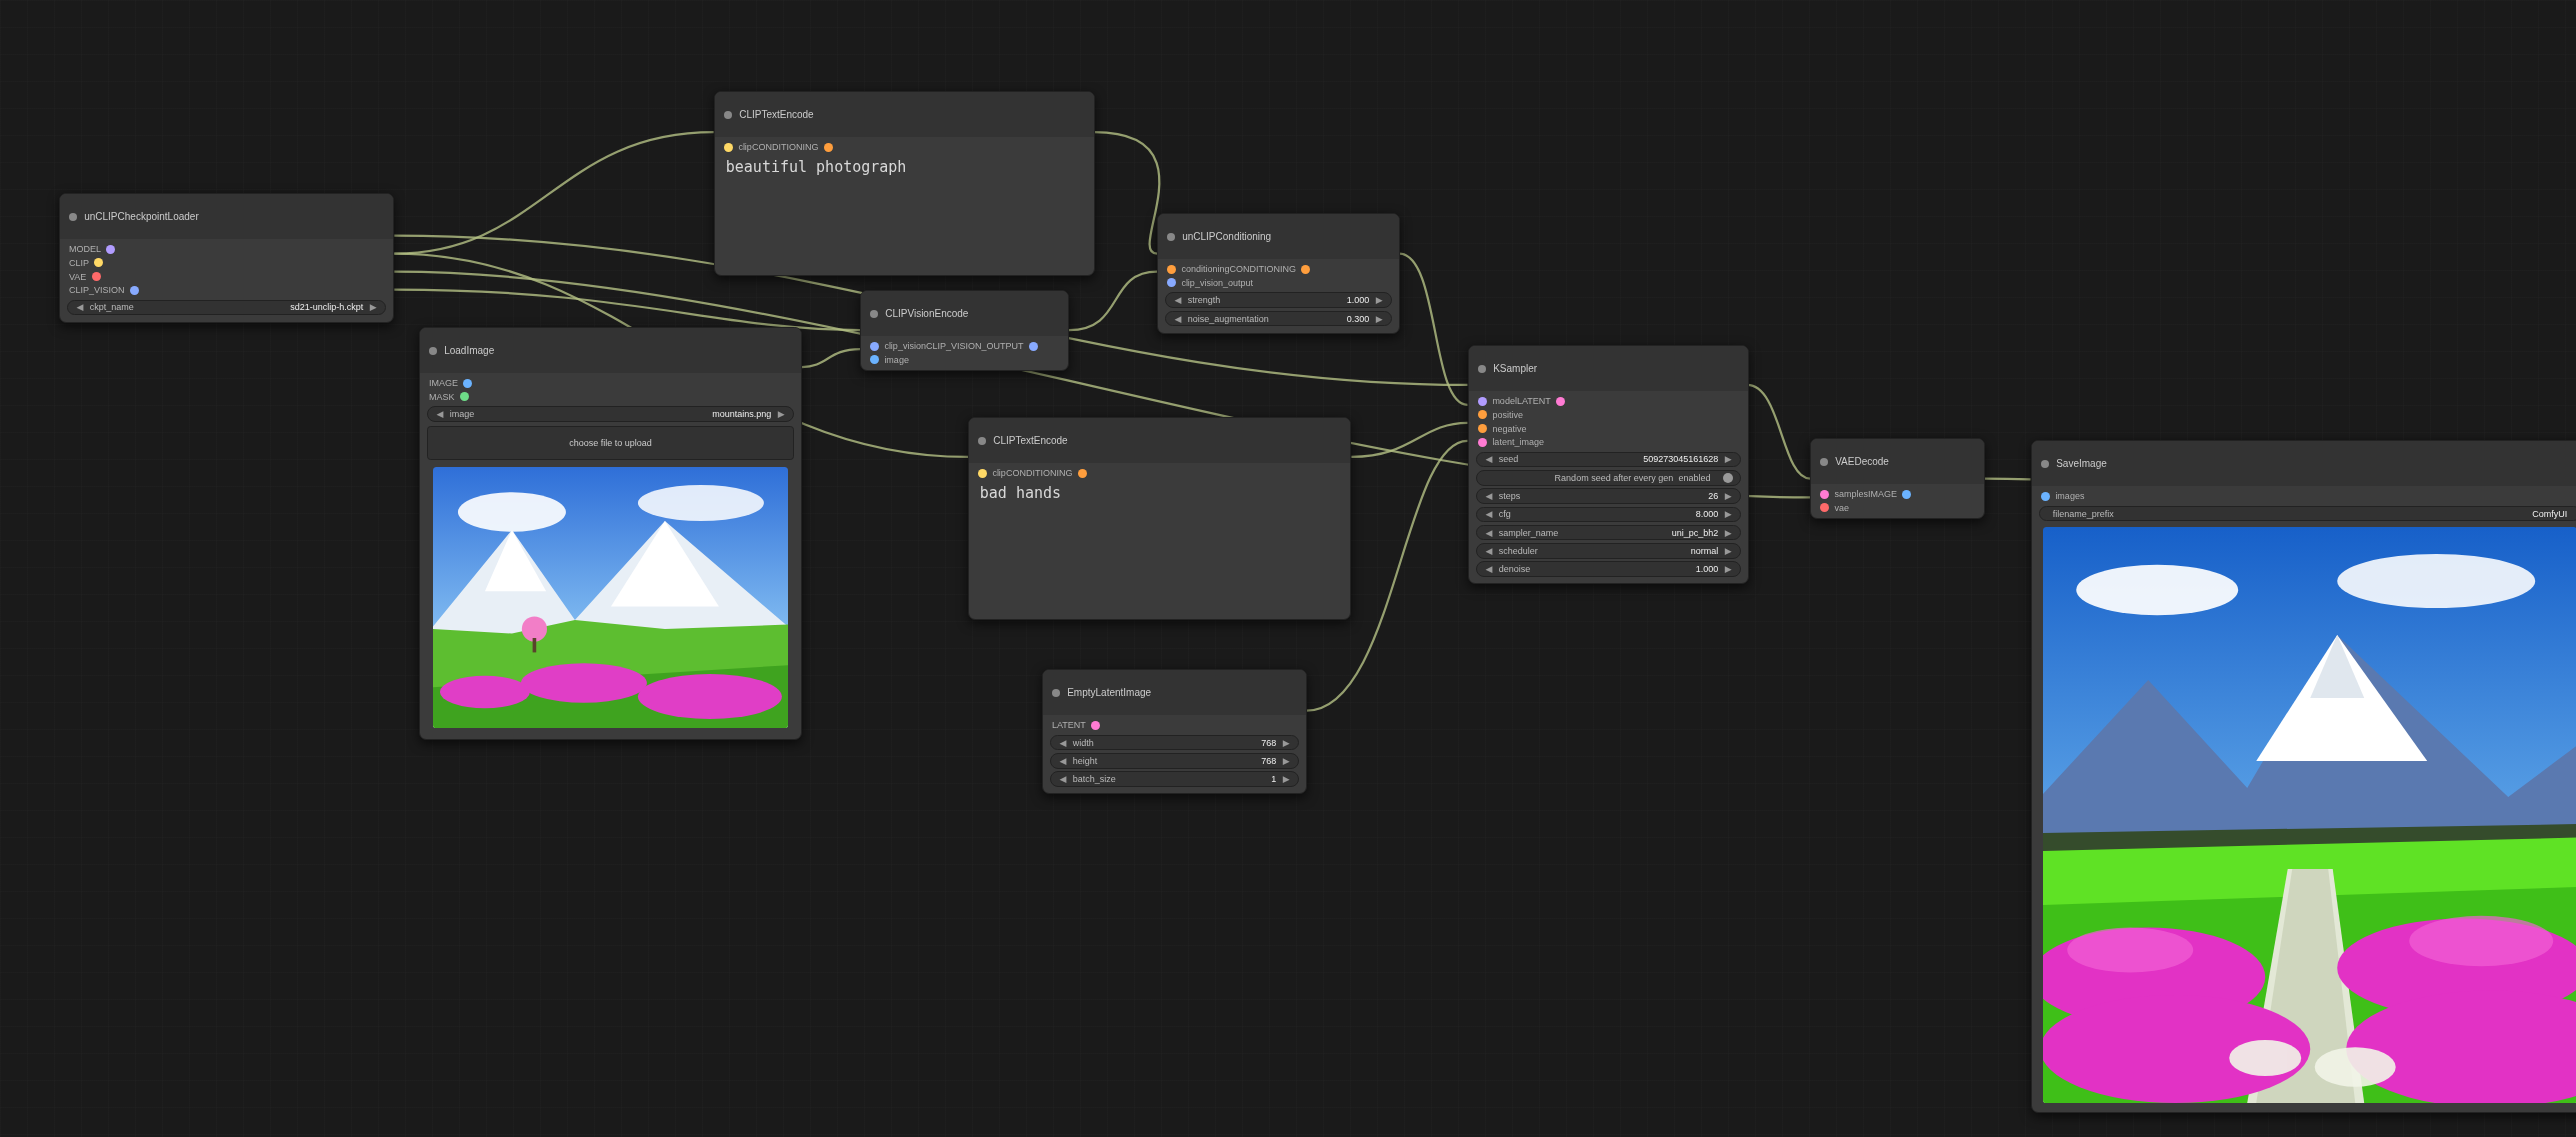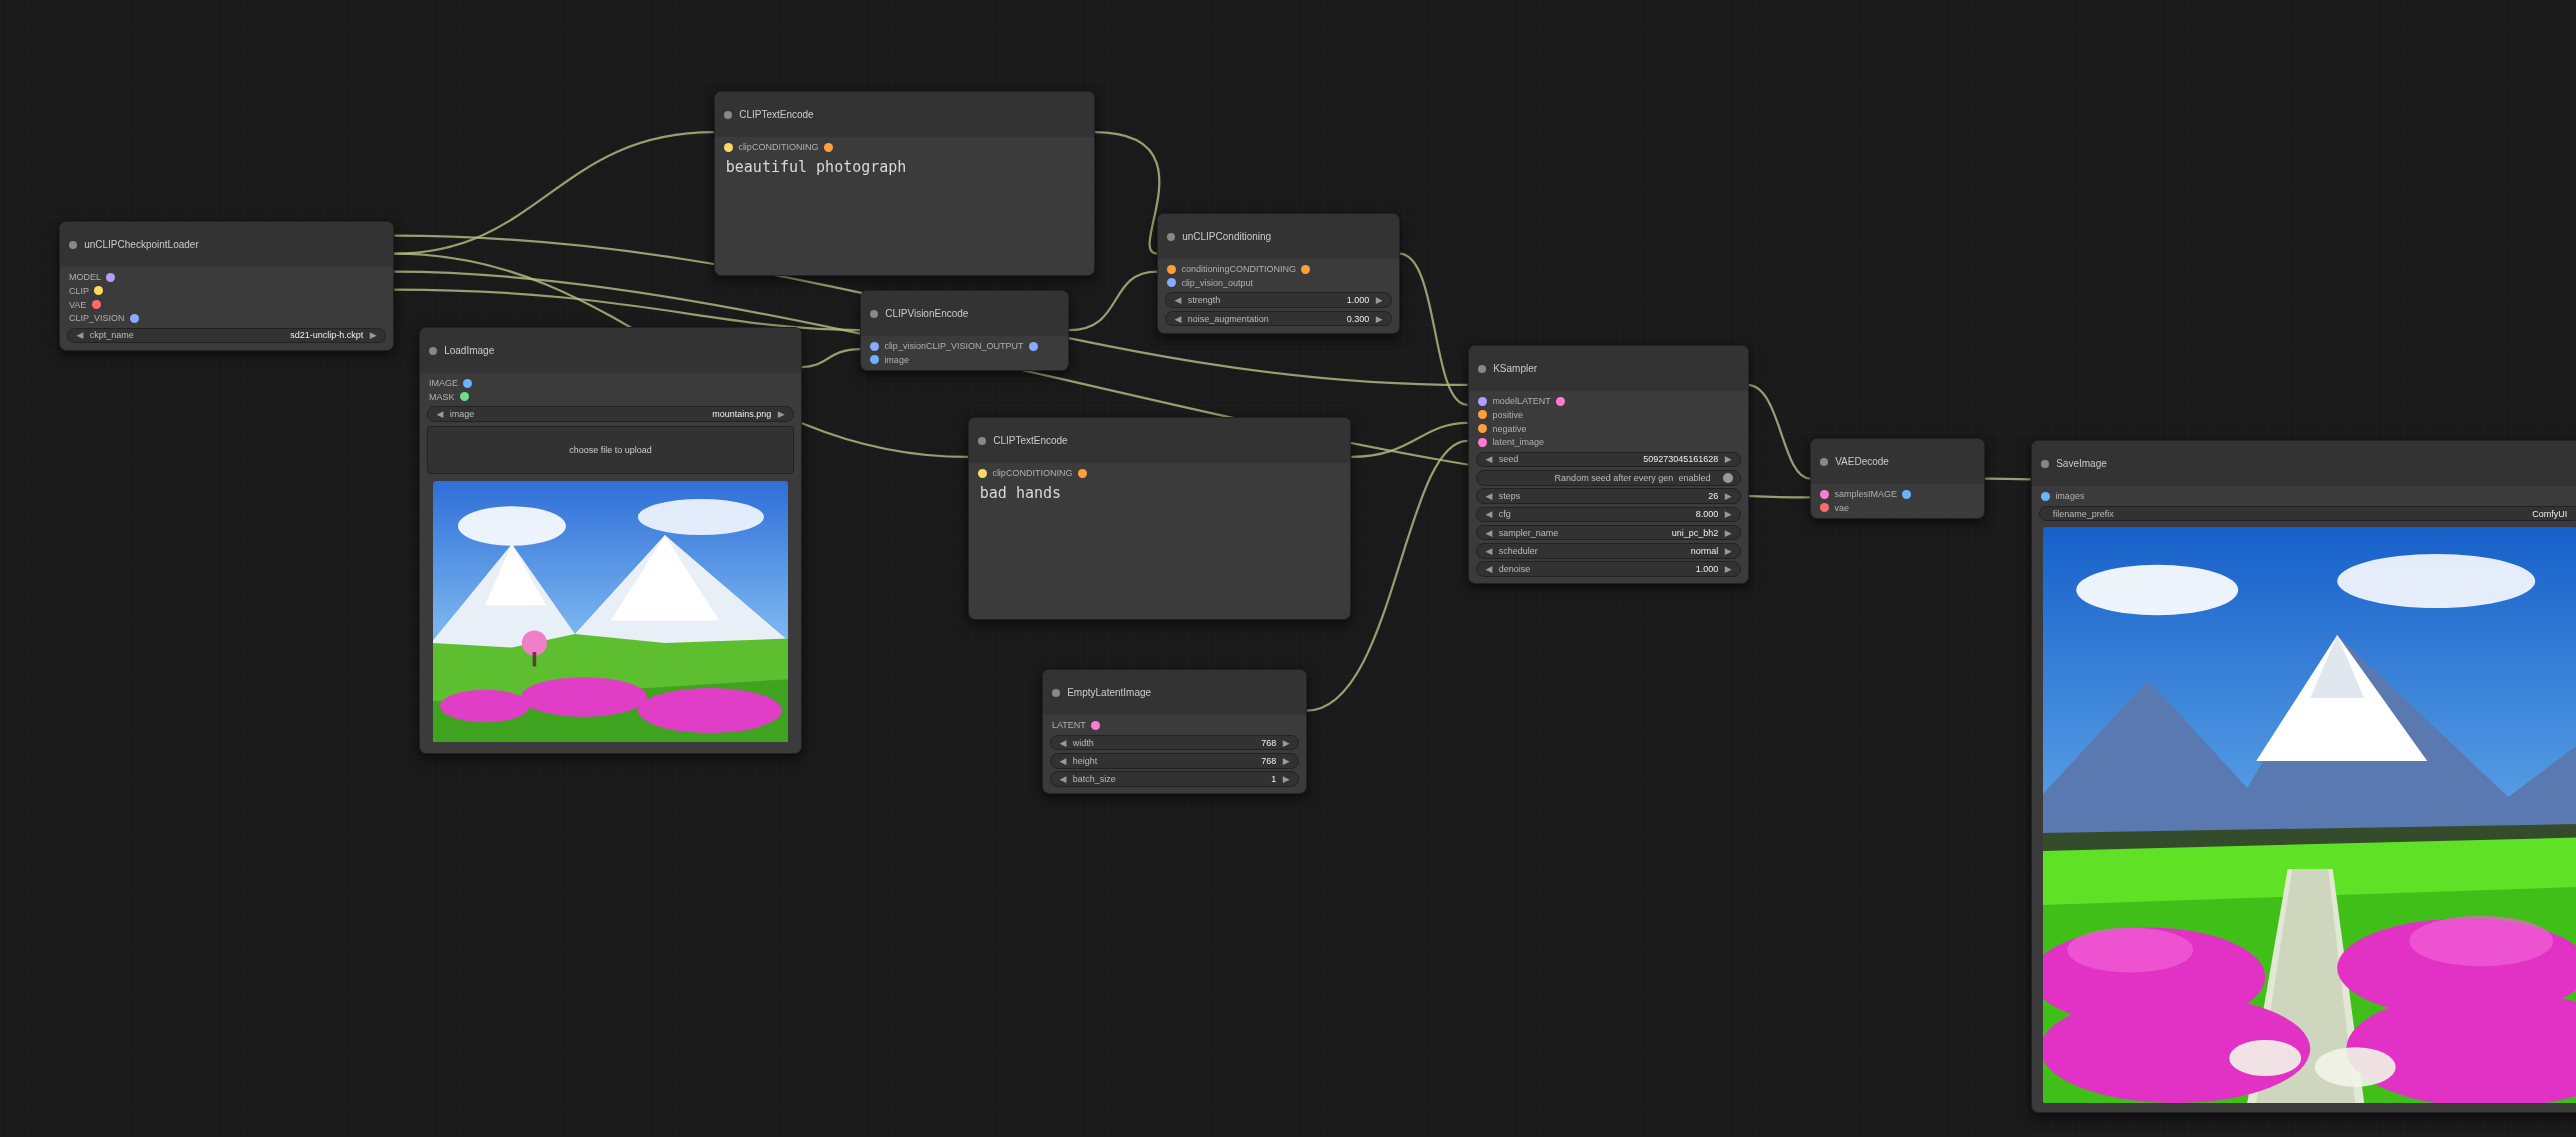--- a/index.html
+++ b/index.html
@@ -88,21 +88,21 @@
     color: #bbb;
   }
   .ctrl .arr { width: 9px; text-align: center; color: #999; cursor: pointer; }
   .ctrl .lbl { flex: 0 0 auto; margin: 0 5.4px; }
   .ctrl .val { flex: 1 1 auto; text-align: right; margin-right: 5.4px; color: #eee; }
   .btn {
     background: #323232;
     border: 0.9px solid #222;
     border-radius: 3.6px;
     text-align: center;
-    padding: 18px;
+    padding: 11px;
     margin: 3.6px 1.8px;
     font-size: 9px;
     color: #ccc;
     cursor: pointer;
   }
   .textarea {
     font-family: monospace;
     font-size: 15px;
     color: #d8d8d8;
     padding: 3.6px 5.4px;
@@ -149,21 +149,21 @@
 
   <path d="M 1502 508 C 1570 508, 1580 470, 1631 470"></path>
 
   <path d="M 1452 790 C 1550 790, 1560 490, 1631 490"></path>
 
   <path d="M 1942 428 C 1980 428, 1980 532, 2012 532"></path>
 
   <path d="M 2206 532 C 2230 532, 2230 532, 2257 533"></path>
 </svg>
 
-<div class="node" style="left:59px; top:193px; width:335px;margin-top:28px;">
+<div class="node" style="left:59px; top:193px; width:335px;">
   <div class="titlebar">
     <div class="handle"></div>
     <div class="title">unCLIPCheckpointLoader</div>
   </div>
   <div class="body">
     <div class="row">
         <span></span>
         <div class="port right">
           <div class="dot model"></div>
           <span>MODEL</span>

